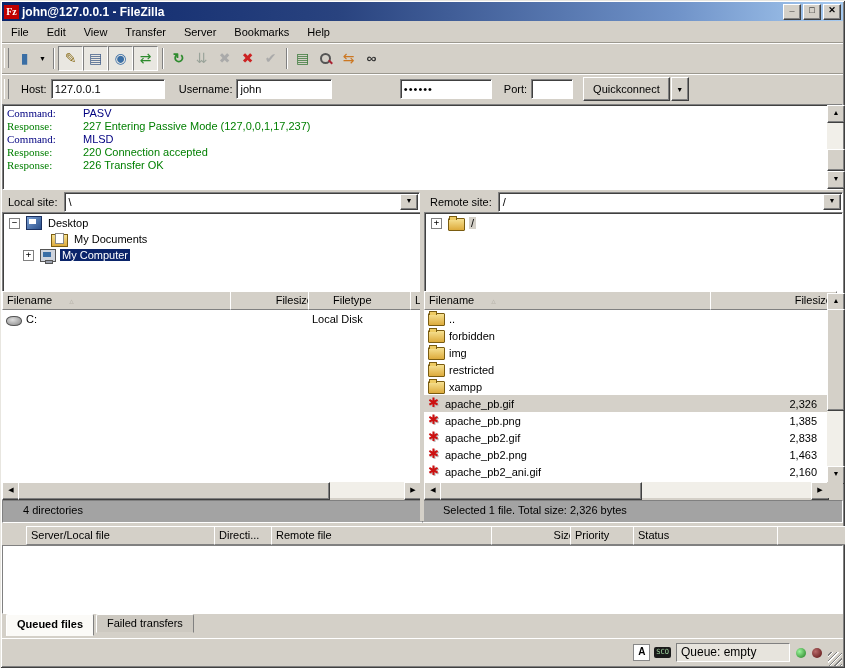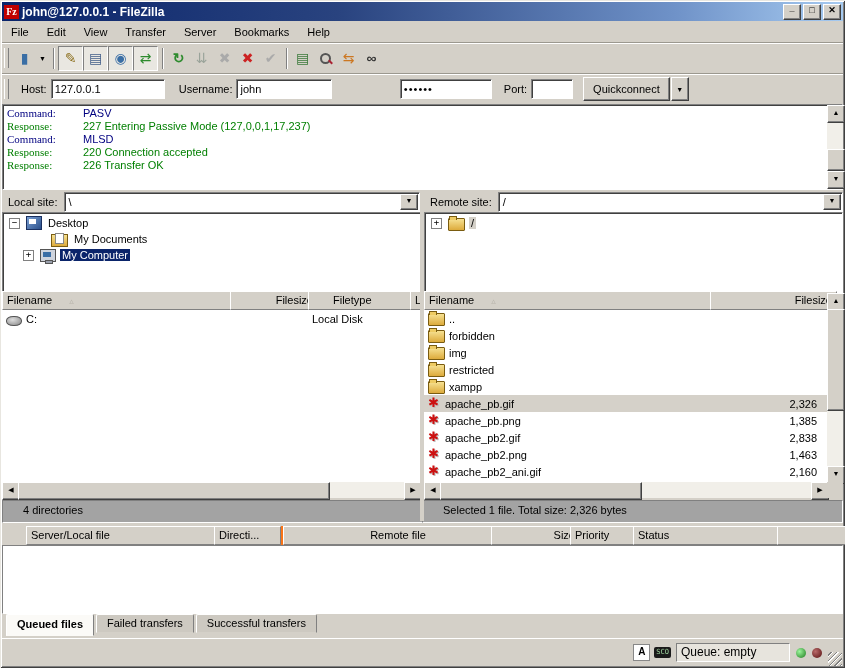--- a/index.html
+++ b/index.html
@@ -374,34 +374,33 @@
   <div class="sb-btn" style="left:811px;top:482px;"><span>▶</span></div>
   <div style="position:absolute;left:827px;top:482px;width:16px;height:16px;background:#d4d0c8;"></div>
 
   <div class="statusline" style="left:422px;right:2px;">Selected 1 file. Total size: 2,326 bytes</div>
 
   <div style="position:absolute;left:420px;top:191px;width:4px;height:330px;background:#d4d0c8;"></div>
 
   <div class="queue-hdr">
     <div class="hdr-cell" style="left:0;width:188px;">Server/Local file</div>
     <div class="hdr-cell" style="left:188px;width:57px;">Directi...</div>
-    <div class="hdr-cell" style="left:257px;width:220px;text-align:center;">Remote file</div>
+    <div class="hdr-cell" style="left:245px;width:220px;">Remote file</div>
     <div class="hdr-cell" style="left:465px;width:79px;text-align:right;">Size</div>
     <div class="hdr-cell" style="left:544px;width:63px;">Priority</div>
     <div class="hdr-cell" style="left:607px;width:144px;">Status</div>
     <div class="hdr-cell" style="left:751px;width:88px;"></div>
   </div>
 
   <div class="queue-body"></div>
 
   <div class="tabs">
     <div style="width:4px;"></div>
     <div class="tab active">Queued files</div>
     <div class="tab">Failed transfers</div>
-    <div class="tab">Successful transfers</div>
   </div>
 
   <div class="statusbar">
     <div class="sb-spacer"></div>
     <div class="ind-a">A</div>
     <div class="ind-badge">SCO</div>
     <div class="queue-panel">Queue: empty</div>
     <div class="led green"></div>
     <div class="led red"></div>
     <div class="resize-grip"></div>

